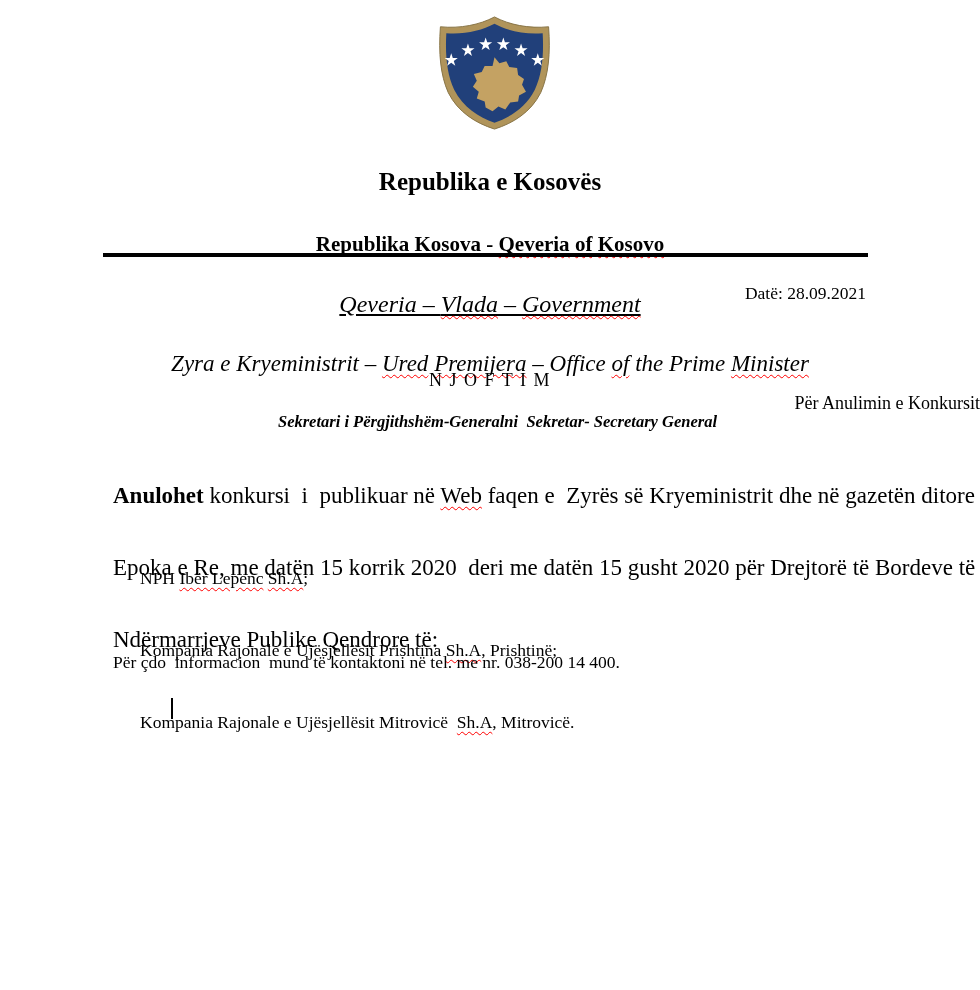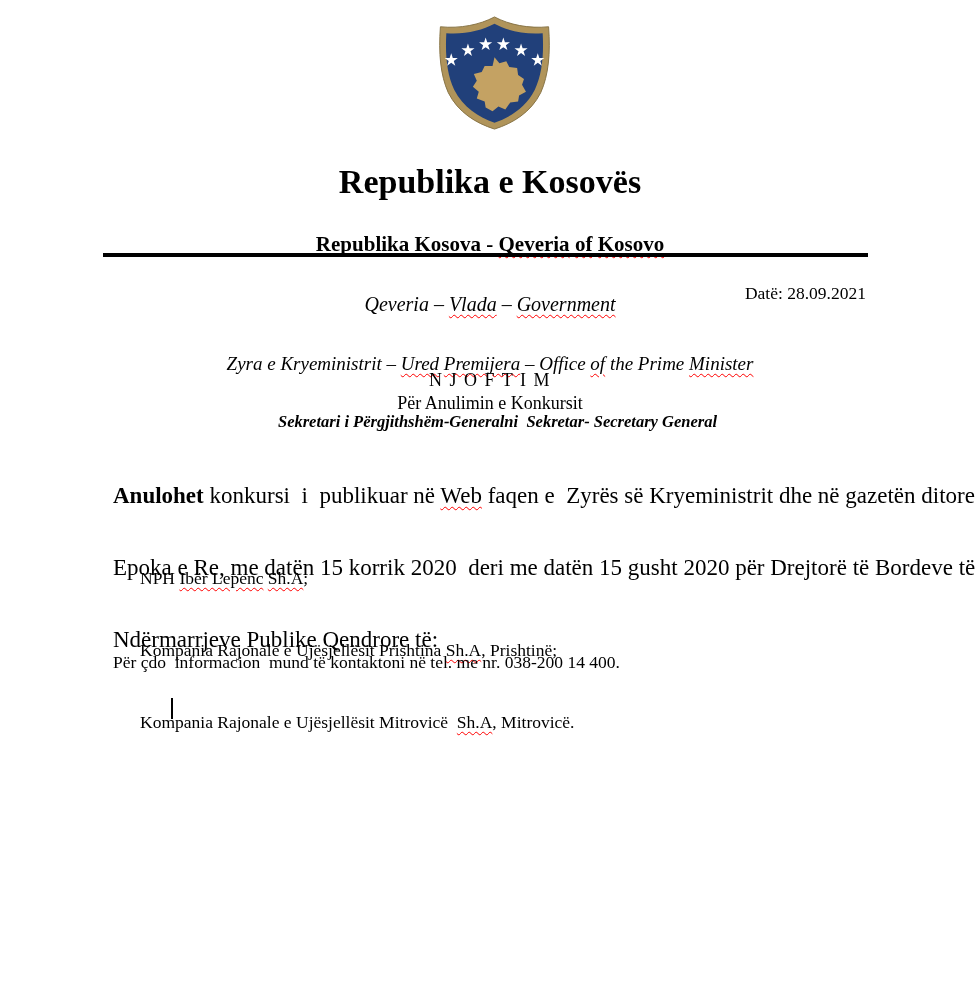--- a/index.html
+++ b/index.html
@@ -6,29 +6,29 @@
   .page{
     position:relative;
     width:980px;height:990px;
     background:#ffffff;
     font-family:"Liberation Serif","DejaVu Serif",serif;
     color:#000;
     overflow:hidden;
   }
   .emblem{position:absolute;left:432px;top:14px;width:125px;height:118px;}
   .hdr{position:absolute;left:0;top:132px;width:980px;text-align:center;white-space:pre;}
-  .h1{font-size:34px;font-weight:bold;line-height:28px;font-family:Liberation Serif, serif;}
+  .h1{font-size:25px;font-weight:bold;line-height:28px;font-family:Liberation Serif, serif;}
   .h2{font-size:21px;font-weight:bold;line-height:25px;}
-  .h3{font-size:20px;font-style:italic;line-height:23px;}
-  .h4{font-size:19px;font-style:italic;line-height:24px;}
+  .h3{font-size:24px;font-style:italic;line-height:23px;text-decoration:underline;}
+  .h4{font-size:23px;font-style:italic;line-height:24px;}
   .h5{font-size:16.5px;font-weight:bold;font-style:italic;line-height:19px;padding-left:15px;}
   .rule{position:absolute;left:103px;top:253px;width:765px;height:3.5px;background:#000;}
   .date{position:absolute;top:283px;right:114px;font-size:17.5px;white-space:pre;}
   .title{position:absolute;left:0;top:370px;width:980px;text-align:center;font-size:18px;letter-spacing:1.5px;white-space:pre;}
-  .subtitle{position:absolute;left:0;top:393px;width:980px;text-align:center;font-size:18px;white-space:pre;}
+  .subtitle{position:absolute;left:0;top:393px;width:980px;text-align:right;font-size:18px;white-space:pre;}
   .body-block{position:absolute;left:113px;top:436px;font-size:23px;line-height:24px;white-space:pre;}
   .list-block{position:absolute;left:128px;top:518px;font-size:17.5px;line-height:24px;white-space:pre;margin-left:12px;}
   .contact{position:absolute;left:113px;top:652px;font-size:17.5px;white-space:pre;}
   .caret{position:absolute;left:171px;top:698px;width:2px;height:21px;background:#000;}
   .b{font-weight:bold;}
   .sq{
     text-decoration-line:underline;
     text-decoration-style:wavy;
     text-decoration-color:#ff0000;
     text-decoration-thickness:1px;

